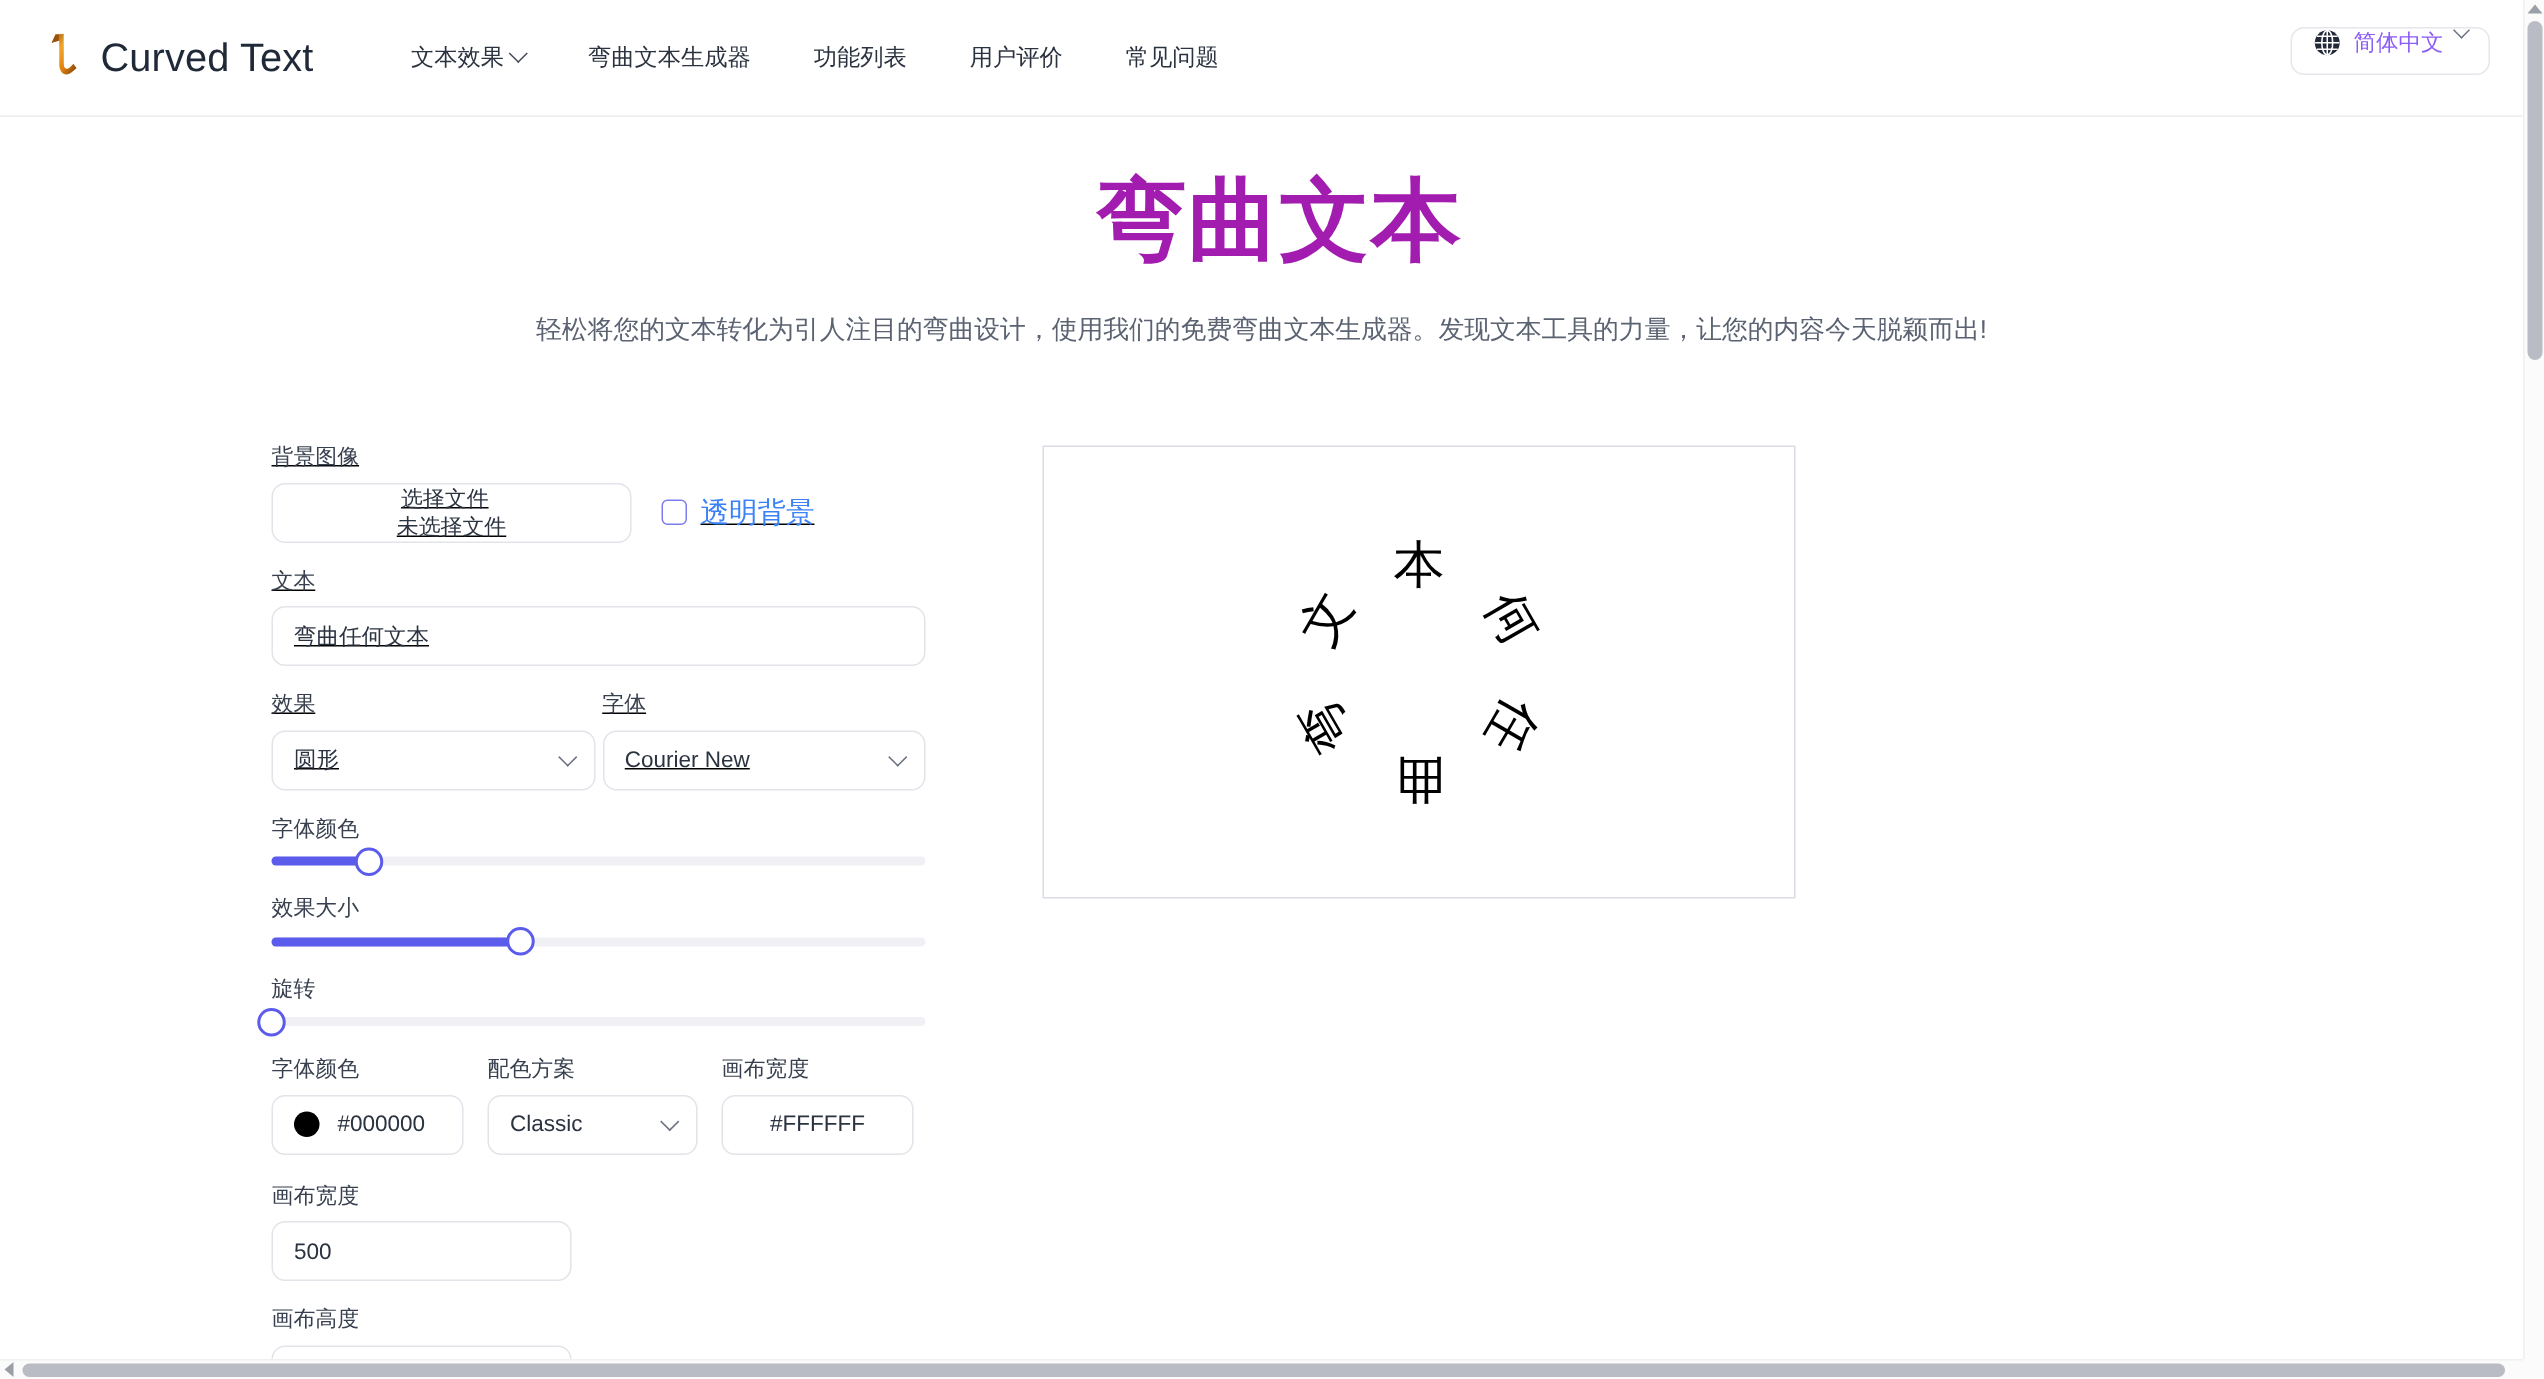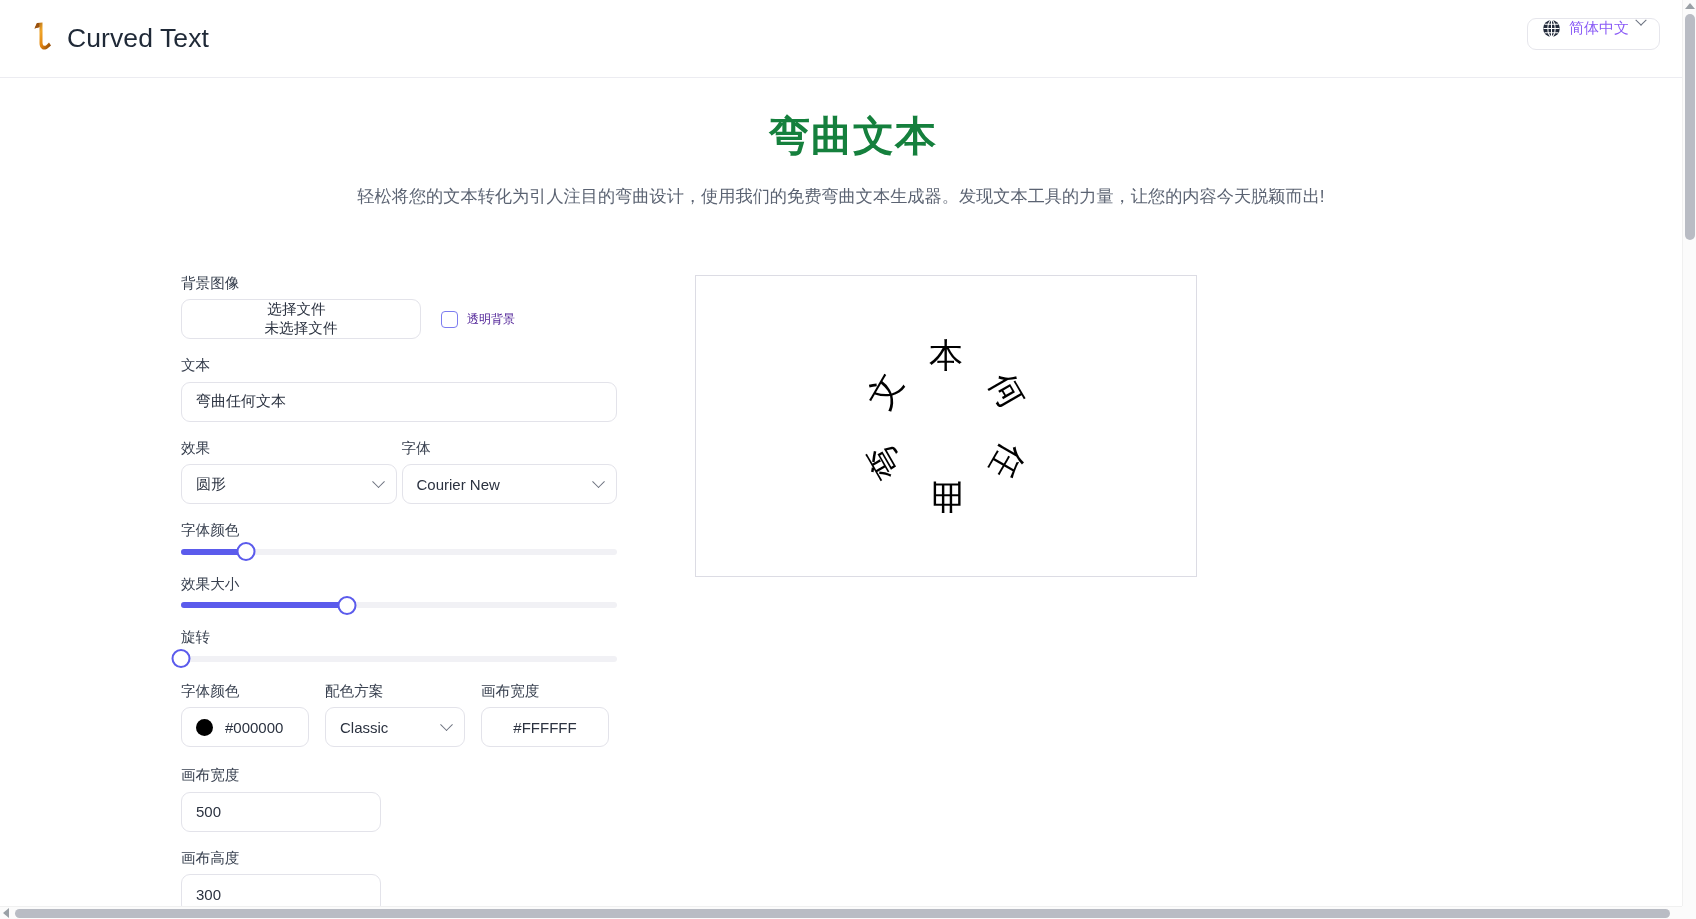--- a/index.html
+++ b/index.html
@@ -101,24 +101,24 @@
     width: 8px; height: 8px;
     border-right: 1.5px solid #6b7280;
     border-bottom: 1.5px solid #6b7280;
     transform: rotate(45deg) translate(-2px,-2px);
     display: inline-block;
   }
 
   
   .hero { padding: 34px 0 6px; text-align: center; }
   .hero h1 {
-    font-size: 41px;
+    font-size: 60px;
     line-height: 1.18;
     font-weight: 700;
-    color: #15803d;
+    color: #a21caf;
     letter-spacing: 1px;
     margin-left: 24px;
   }
   .hero p {
     max-width: 1060px;
     margin: 22px auto 0;
     font-size: 17.2px;
     line-height: 1.66;
     color: #5b6372;
     font-weight: 400;
@@ -127,21 +127,21 @@
   
   .main {
     display: flex;
     gap: 20px;
     padding: 58px 0 0 181px;
     align-items: flex-start;
   }
   .form-col { width: 436px; flex: none; }
   .preview-col { margin-left: 58px; }
 
-  .field { margin-bottom: 18px; }
+  .field { margin-bottom: 18px; text-decoration: underline; }
   .label {
     display: block;
     font-size: 14.6px;
     color: #38404f;
     margin-bottom: 7px;
     line-height: 1.2;
   }
   .control {
     width: 100%;
     height: 40px;
@@ -159,21 +159,21 @@
   .file-control { width: 240px; color: #2b3240; font-size: 14.6px; cursor: pointer; flex-direction: column; }
   .file-control .fc-btn { margin-right: 9px; }
   .check-wrap { display: flex; align-items: center; gap: 9px; cursor: pointer; }
   .checkbox {
     width: 17px; height: 17px;
     border: 1.6px solid #7c7cf0;
     border-radius: 4px;
     background: #fff;
     flex: none;
   }
-  .check-label { font-size: 12px; color: #4c1d95; }
+  .check-label { font-size: 19px; color: #3b82f6; }
 
   .row2 { display: flex; gap: 5px; }
   .row2 > div { flex: 1; }
   .select {
     position: relative;
     cursor: pointer;
   }
   .select .control { padding-right: 34px; }
   .select .arrow {
     position: absolute;
@@ -327,20 +327,38 @@
               <stop offset="65%" stop-color="#e0820f"></stop>
               <stop offset="100%" stop-color="#7a3c08"></stop>
             </linearGradient>
           </defs>
           <path d="M11 4 L8.5 9.5 L13.5 8 L13.5 24 C13.5 30 18 32.5 22 29 L25 26.5 L23 23.5 L20.5 26 C18.5 27.8 16.5 26.7 16.5 23.5 L16.5 3.5 Z" fill="url(#lg)"></path>
           <path d="M8.5 9.5 L11 4 L13.2 4 L13.2 8.2 Z" fill="#9a5210"></path>
         </svg>
         <span class="brand-name">Curved Text</span>
       </div>
 
+      <nav class="nav">
+        <a class="nav-item">
+          <span>文本效果</span>
+          <span class="chev"></span>
+        </a>
+        <a class="nav-item">
+          <span>弯曲文本生成器</span>
+        </a>
+        <a class="nav-item">
+          <span>功能列表</span>
+        </a>
+        <a class="nav-item">
+          <span>用户评价</span>
+        </a>
+        <a class="nav-item">
+          <span>常见问题</span>
+        </a>
+      </nav>
 
       <div class="lang-btn">
         <svg class="globe" viewBox="0 0 24 24">
           <circle cx="12" cy="12" r="10.5" fill="#222a3a"></circle>
           <g stroke="#ffffff" stroke-width="1.3" fill="none">
             <ellipse cx="12" cy="12" rx="4.6" ry="10.3"></ellipse>
             <line x1="1.8" y1="12" x2="22.2" y2="12"></line>
             <line x1="3.3" y1="6.6" x2="20.7" y2="6.6"></line>
             <line x1="3.3" y1="17.4" x2="20.7" y2="17.4"></line>
             <line x1="12" y1="1.6" x2="12" y2="22.4"></line>

